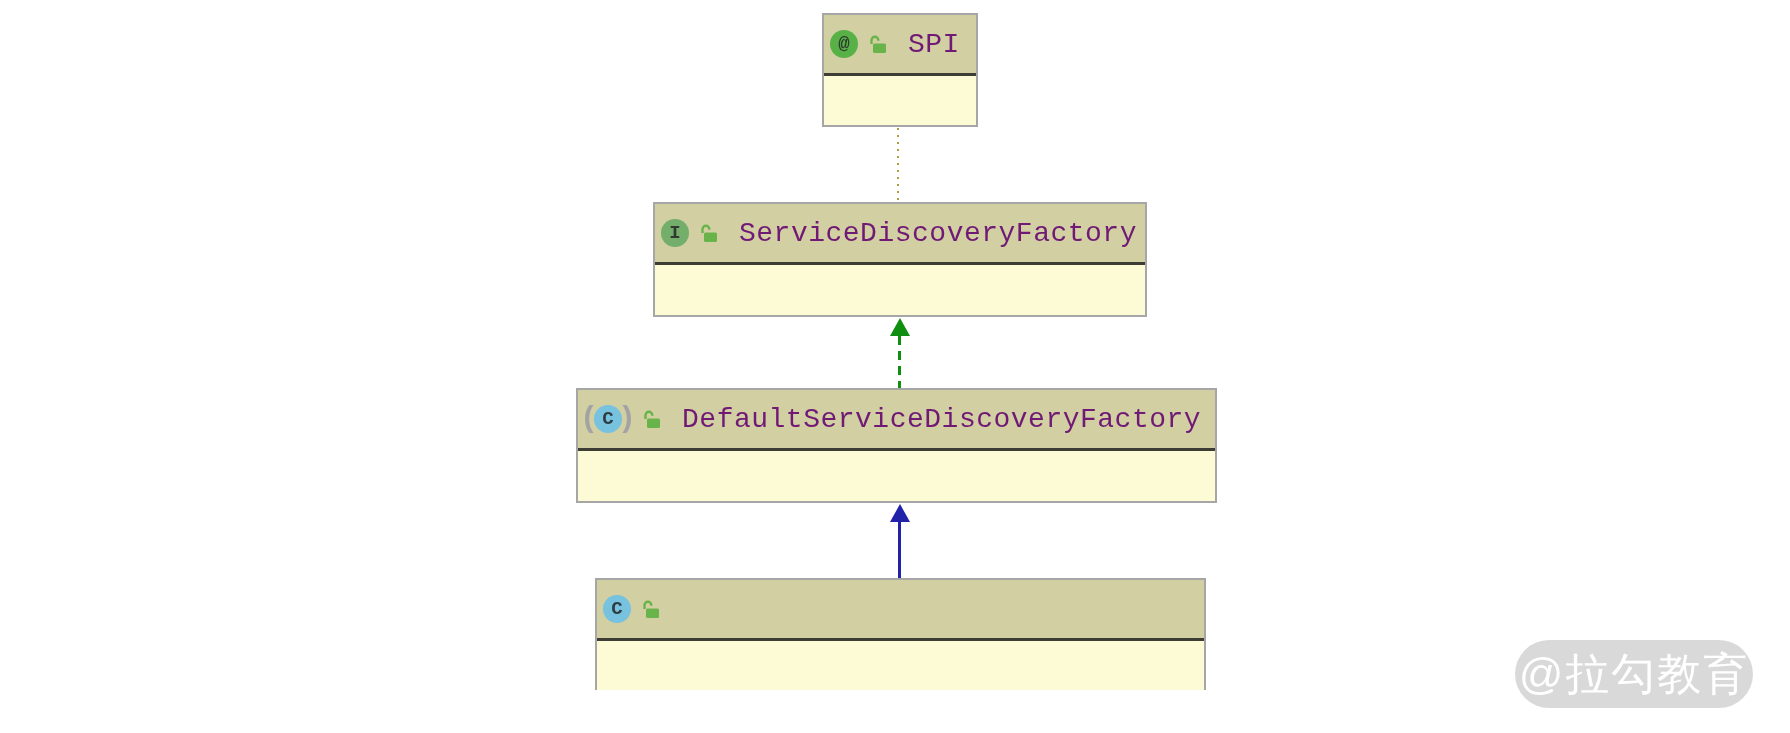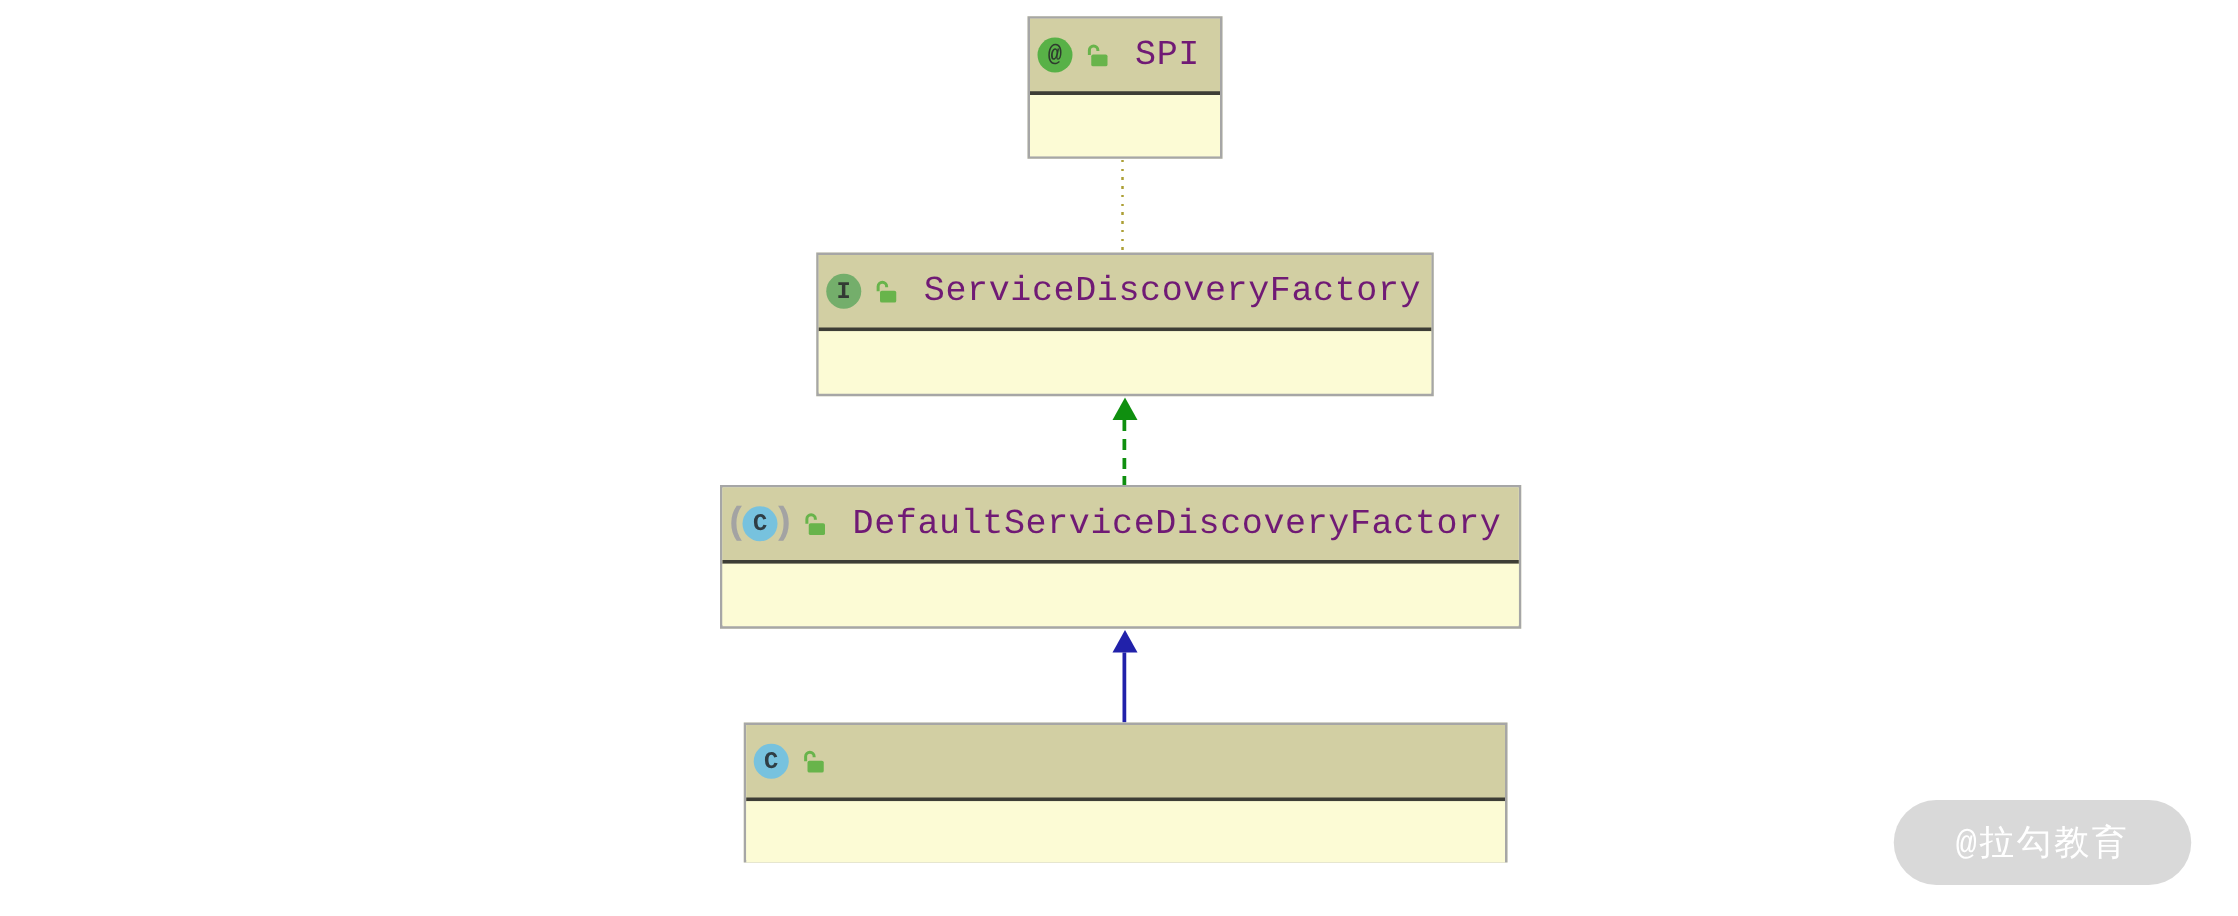--- a/index.html
+++ b/index.html
@@ -87,22 +87,22 @@
   
   .watermark {
     position: absolute;
     left: 1515px; top: 640px;
     width: 238px; height: 68px;
     border-radius: 34px;
     background: rgba(214,214,214,0.92);
     display: flex;
     align-items: center;
     justify-content: center;
-    font-family: Liberation Mono, monospace;
-    font-size: 28px;
+    font-family: Liberation Sans, sans-serif;
+    font-size: 44px;
     letter-spacing: 2px;
     color: #ffffff;
   }
 </style>
 </head>
 <body>
 
 <div class="canvas">
 
   <div class="edge edge-dotted" style="left:897px; top:128px; height:74px;"></div>

